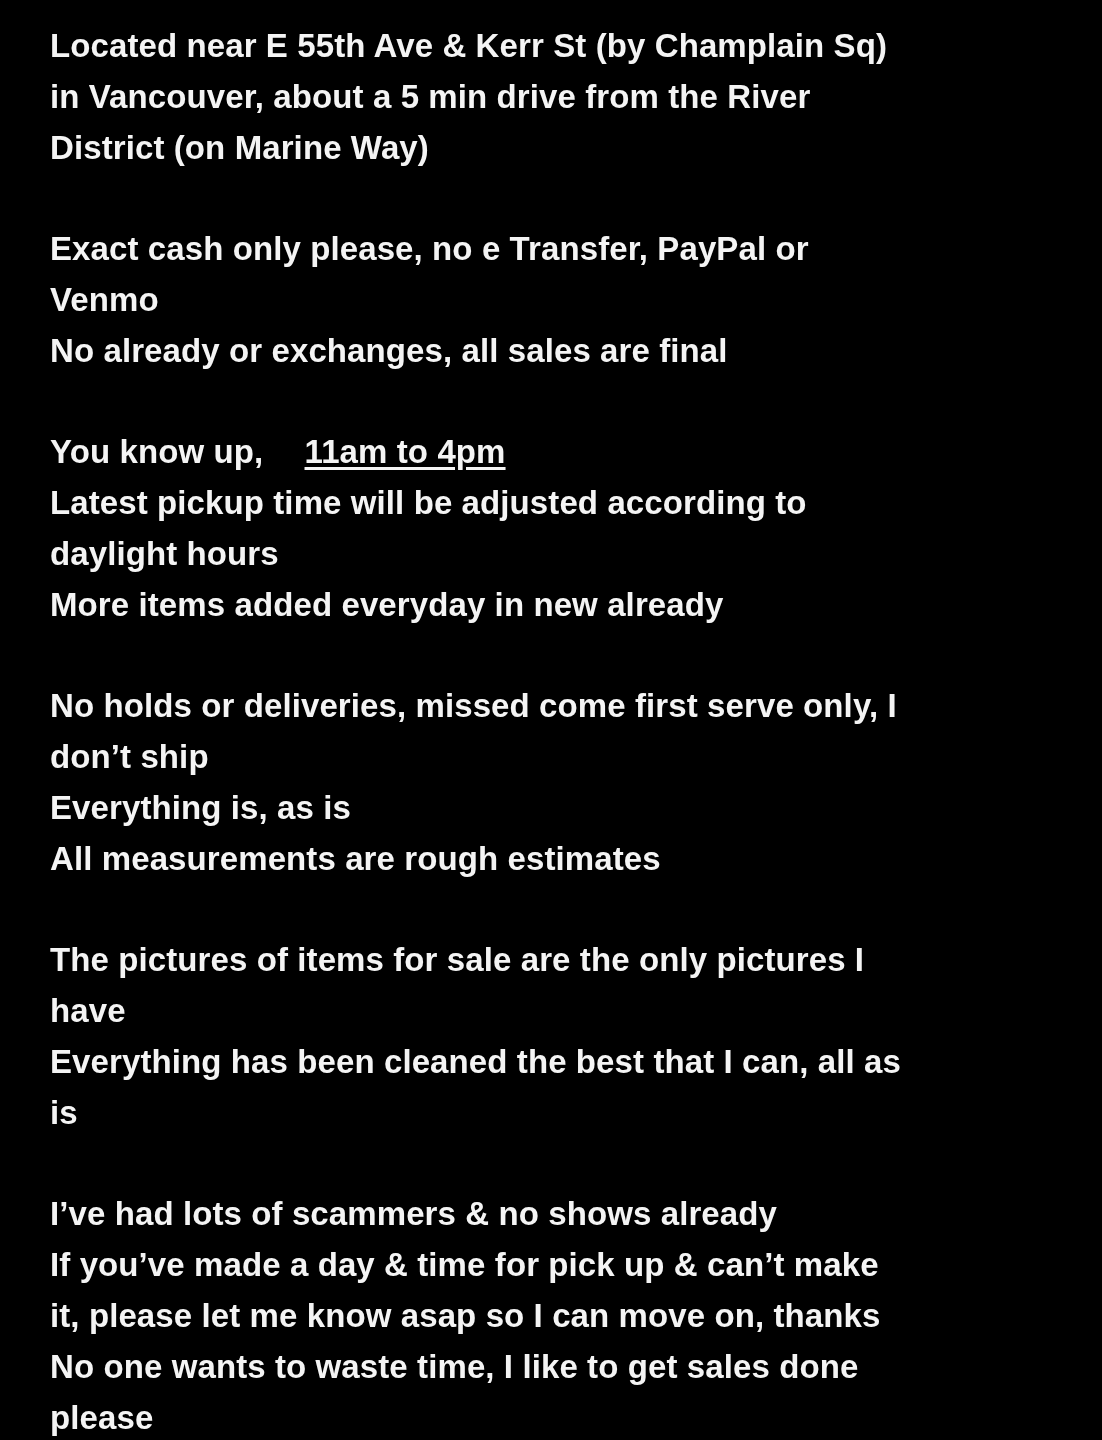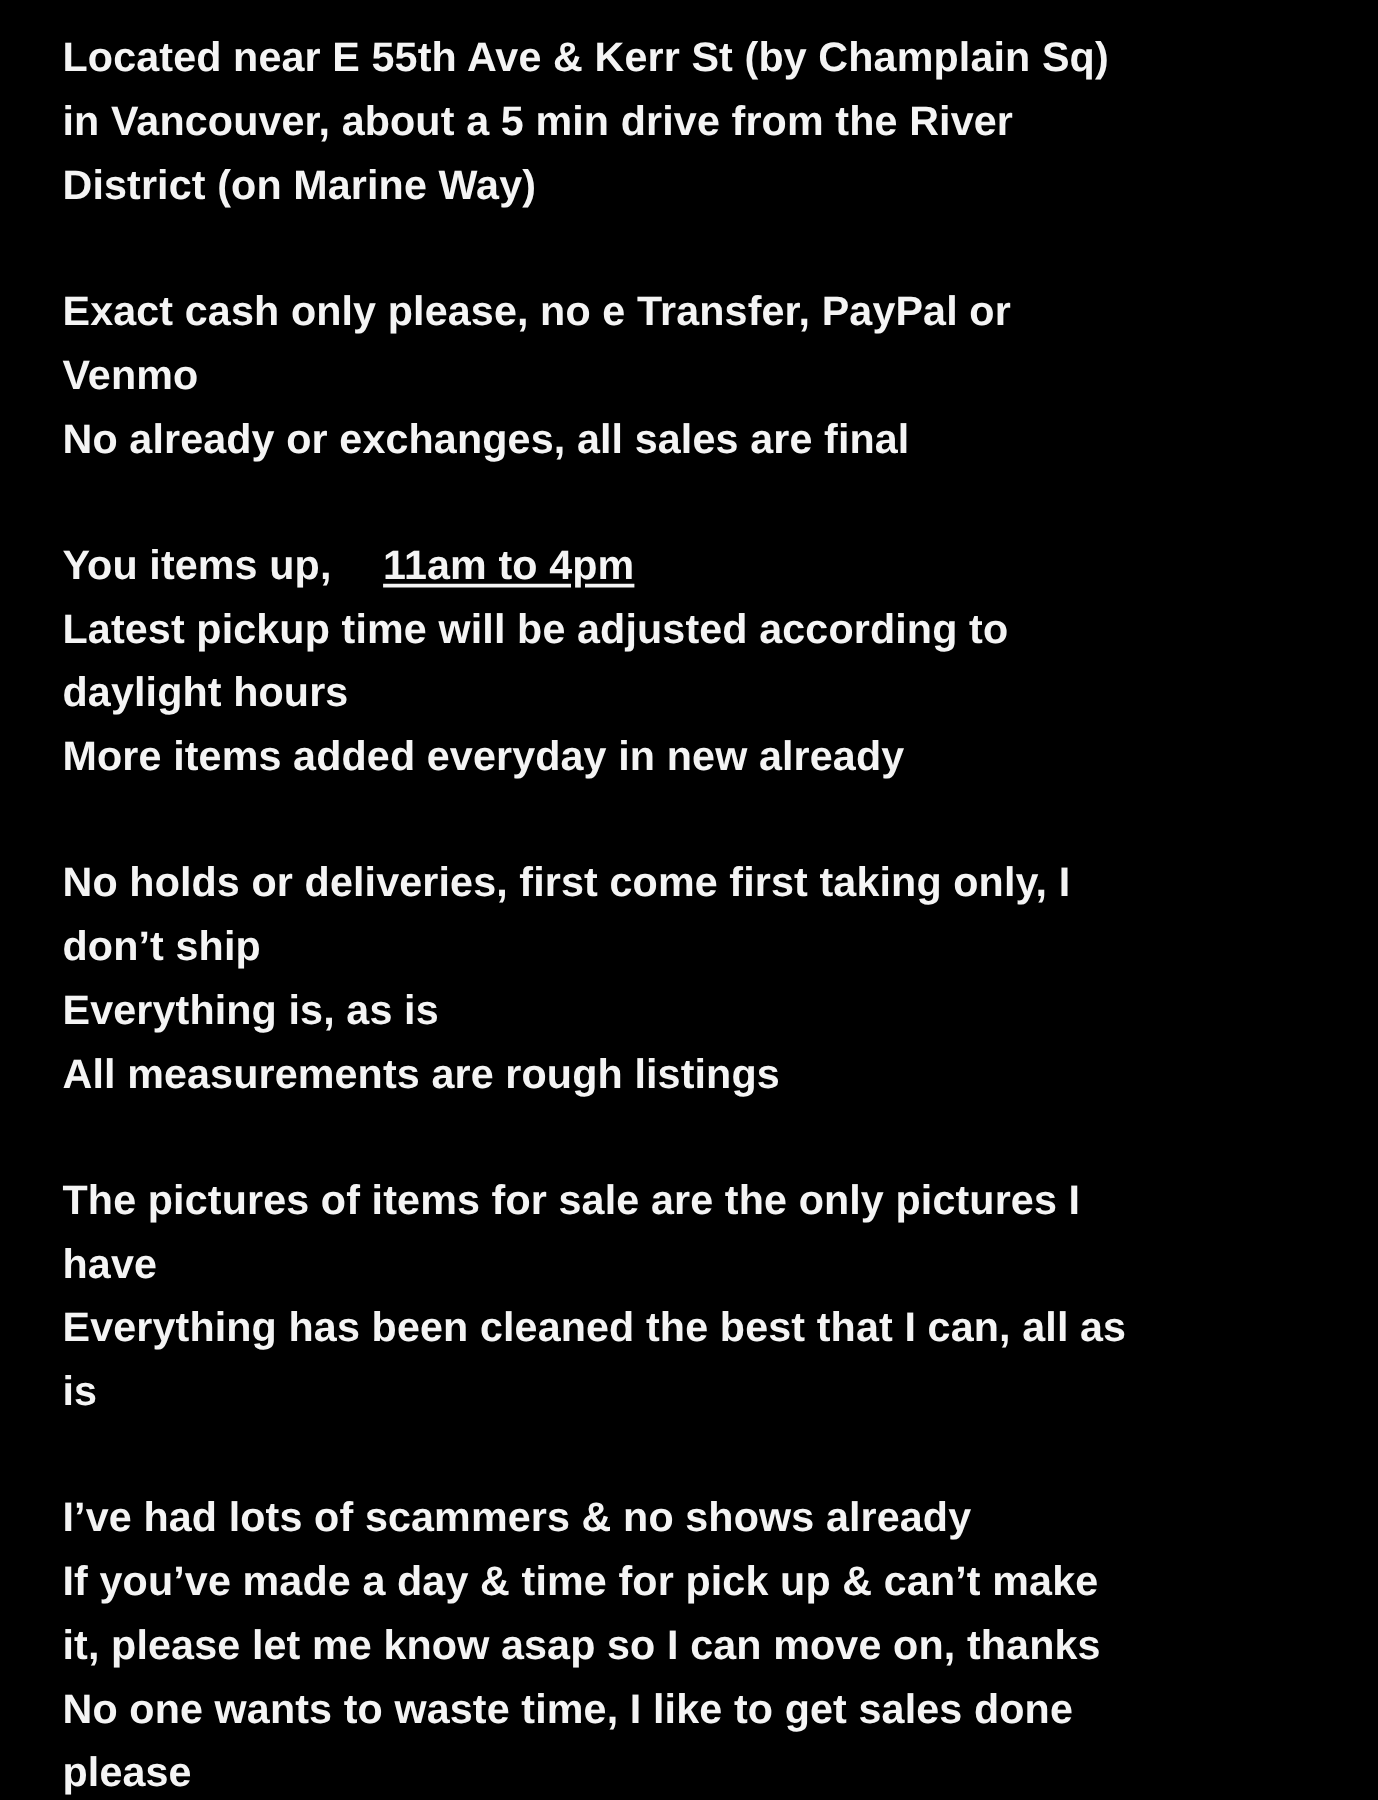--- a/index.html
+++ b/index.html
@@ -48,29 +48,29 @@
   <div class="para">
     <div class="line">Located near E 55th Ave &amp; Kerr St (by Champlain Sq) in Vancouver, about a 5 min drive from the River District (on Marine Way)</div>
   </div>
 
   <div class="para">
     <div class="line">Exact cash only please, no e Transfer, PayPal or Venmo</div>
     <div class="line">No already or exchanges, all sales are final</div>
   </div>
 
   <div class="para">
-    <div class="line"><span>You items up, </span><span class="emph">11am to 4pm</span></div>
+    <div class="line"><span>You know up, </span><span class="emph">11am to 4pm</span></div>
     <div class="line">Latest pickup time will be adjusted according to daylight hours</div>
     <div class="line">More items added everyday in new already</div>
   </div>
 
   <div class="para">
-    <div class="line">No holds or deliveries, first come first taking only, I don’t ship</div>
+    <div class="line">No holds or deliveries, missed come first serve only, I don’t ship</div>
     <div class="line">Everything is, as is</div>
-    <div class="line">All measurements are rough listings</div>
+    <div class="line">All measurements are rough estimates</div>
   </div>
 
 
   <div class="para">
     <div class="line">The pictures of items for sale are the only pictures I have</div>
     <div class="line">Everything has been cleaned the best that I can, all as is</div>
   </div>
 
   <div class="para">
     <div class="line">I’ve had lots of scammers &amp; no shows already</div>

